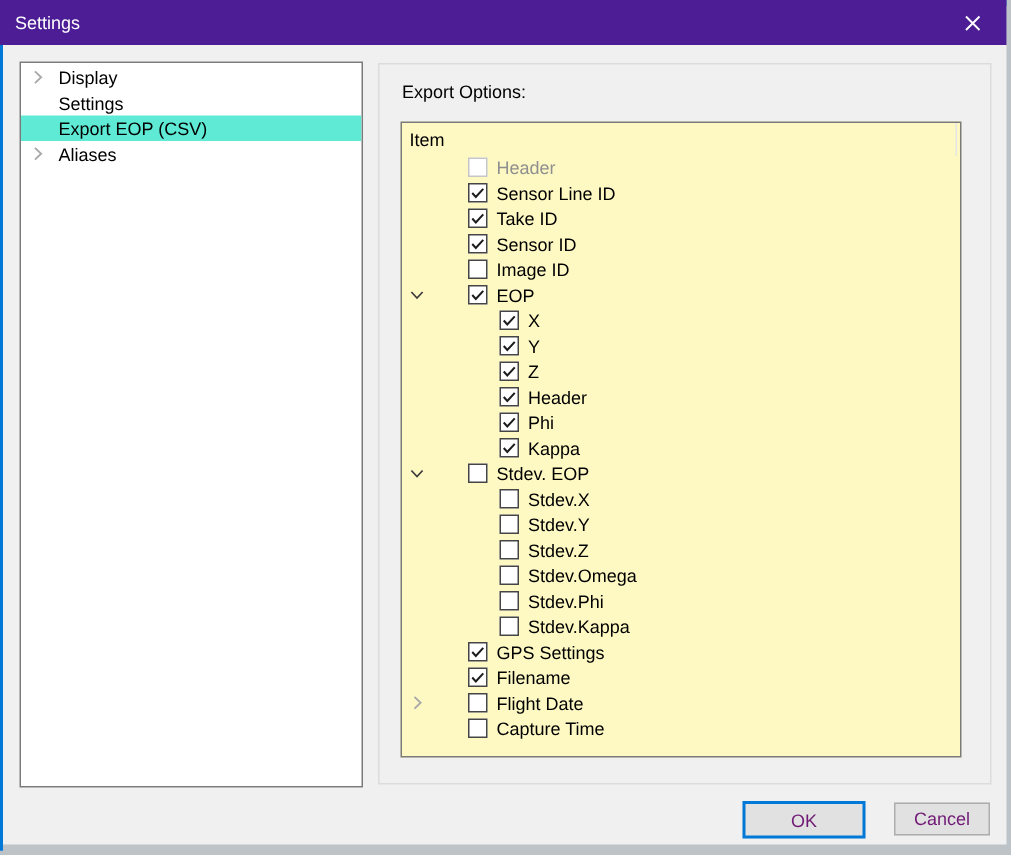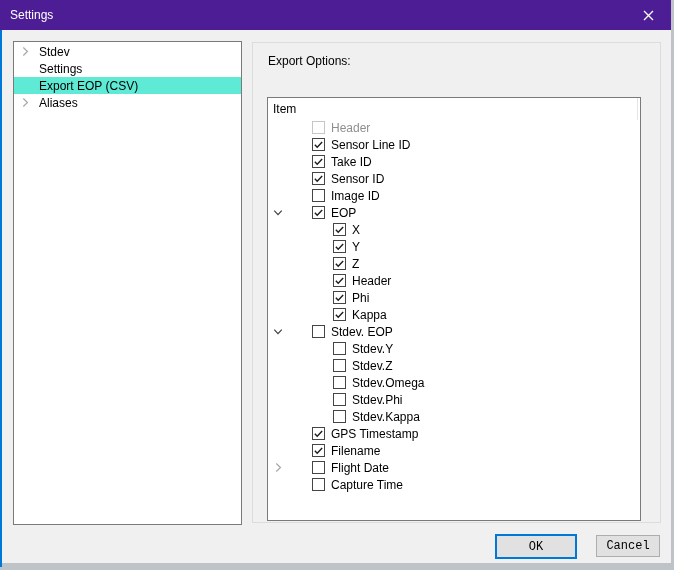--- a/index.html
+++ b/index.html
@@ -43,40 +43,40 @@
   .slabel { margin-left:25px; white-space:nowrap; }
 
   
   .export-group {
     position:absolute; left:252px; top:42px; width:409px; height:481px;
     border:1px solid #dcdcdc;
   }
   .group-label { position:absolute; left:15px; top:11px; }
   .item-box {
     position:absolute; left:14px; top:38px; width:374px; height:424px;
-    background:#ffffff; border:1px solid #7a7a7a; overflow:hidden;margin-top:16px;
+    background:#fef9c3; border:1px solid #7a7a7a; overflow:hidden;
   }
   .item-header { position:absolute; left:5px; top:4px; }
   .col-sep { position:absolute; left:369px; top:0; width:1px; height:22px; background:#e6e6e6; }
   .item-list { position:absolute; left:0; top:21px; width:100%; }
   .irow { position:relative; display:flex; align-items:center; height:17px;padding-left:20px; }
   .irow .chevslot { left:2px; }
   .cb {
     width:13px; height:13px; background:#fff; border:1px solid #454545;
     display:flex; align-items:center; justify-content:center; flex:none;
   }
   .irow.l1 .cb { margin-left:24px; }
   .irow.l2 .cb { margin-left:45px; }
   .cb.disabled { border-color:#c6c6c6; }
   .ilabel { margin-left:6px; white-space:nowrap; }
   .irow.disabled .ilabel { color:#8f8f8f; }
 
   
   button {
-    font-family:Liberation Mono, monospace; font-size:12px; color:#000000;
+    font-family:Liberation Sans, sans-serif; font-size:12px; color:#701a75;
     background:#e1e1e1; cursor:default; padding:0;
   }
   .btn-ok {
     position:absolute; left:495px; top:534px; width:82px; height:25px;
     border:2px solid #0078d7;
   }
   .btn-cancel {
     position:absolute; left:596px; top:535px; width:64px; height:22px;
     border:1px solid #adadad;
   }
@@ -99,21 +99,21 @@
 </div>
 
 <div class="nav-panel">
   <div class="nav-list">
       <div class="srow">
         <span class="chevslot">
           <svg width="7" height="11" viewBox="0 0 8 12">
             <path d="M1.5 1.5 L6.2 6 L1.5 10.5" fill="none" stroke="#a8a8a8" stroke-width="1.4"></path>
           </svg>
         </span>
-        <span class="slabel">Stdev</span>
+        <span class="slabel">Display</span>
       </div>
       <div class="srow">
         <span class="slabel">Settings</span>
       </div>
       <div class="srow selected">
         <span class="slabel">Export EOP (CSV)</span>
       </div>
       <div class="srow">
         <span class="chevslot">
           <svg width="7" height="11" viewBox="0 0 8 12">
@@ -228,20 +228,24 @@
           <span class="chevslot">
             <svg width="10" height="8" viewBox="0 0 12 8">
               <path d="M1.5 1.2 L6 6 L10.5 1.2" fill="none" stroke="#3d3d3d" stroke-width="1.4"></path>
             </svg>
           </span>
           <span class="cb"></span>
           <span class="ilabel">Stdev. EOP</span>
         </div>
         <div class="irow l2">
           <span class="cb"></span>
+          <span class="ilabel">Stdev.X</span>
+        </div>
+        <div class="irow l2">
+          <span class="cb"></span>
           <span class="ilabel">Stdev.Y</span>
         </div>
         <div class="irow l2">
           <span class="cb"></span>
           <span class="ilabel">Stdev.Z</span>
         </div>
         <div class="irow l2">
           <span class="cb"></span>
           <span class="ilabel">Stdev.Omega</span>
         </div>
@@ -252,21 +256,21 @@
         <div class="irow l2">
           <span class="cb"></span>
           <span class="ilabel">Stdev.Kappa</span>
         </div>
         <div class="irow l1">
           <span class="cb">
             <svg width="11" height="11" viewBox="0 0 12 12">
               <path d="M2 6.2 L4.6 9 L10 3.2" fill="none" stroke="#1c1c1c" stroke-width="1.5"></path>
             </svg>
           </span>
-          <span class="ilabel">GPS Timestamp</span>
+          <span class="ilabel">GPS Settings</span>
         </div>
         <div class="irow l1">
           <span class="cb">
             <svg width="11" height="11" viewBox="0 0 12 12">
               <path d="M2 6.2 L4.6 9 L10 3.2" fill="none" stroke="#1c1c1c" stroke-width="1.5"></path>
             </svg>
           </span>
           <span class="ilabel">Filename</span>
         </div>
         <div class="irow l1">

